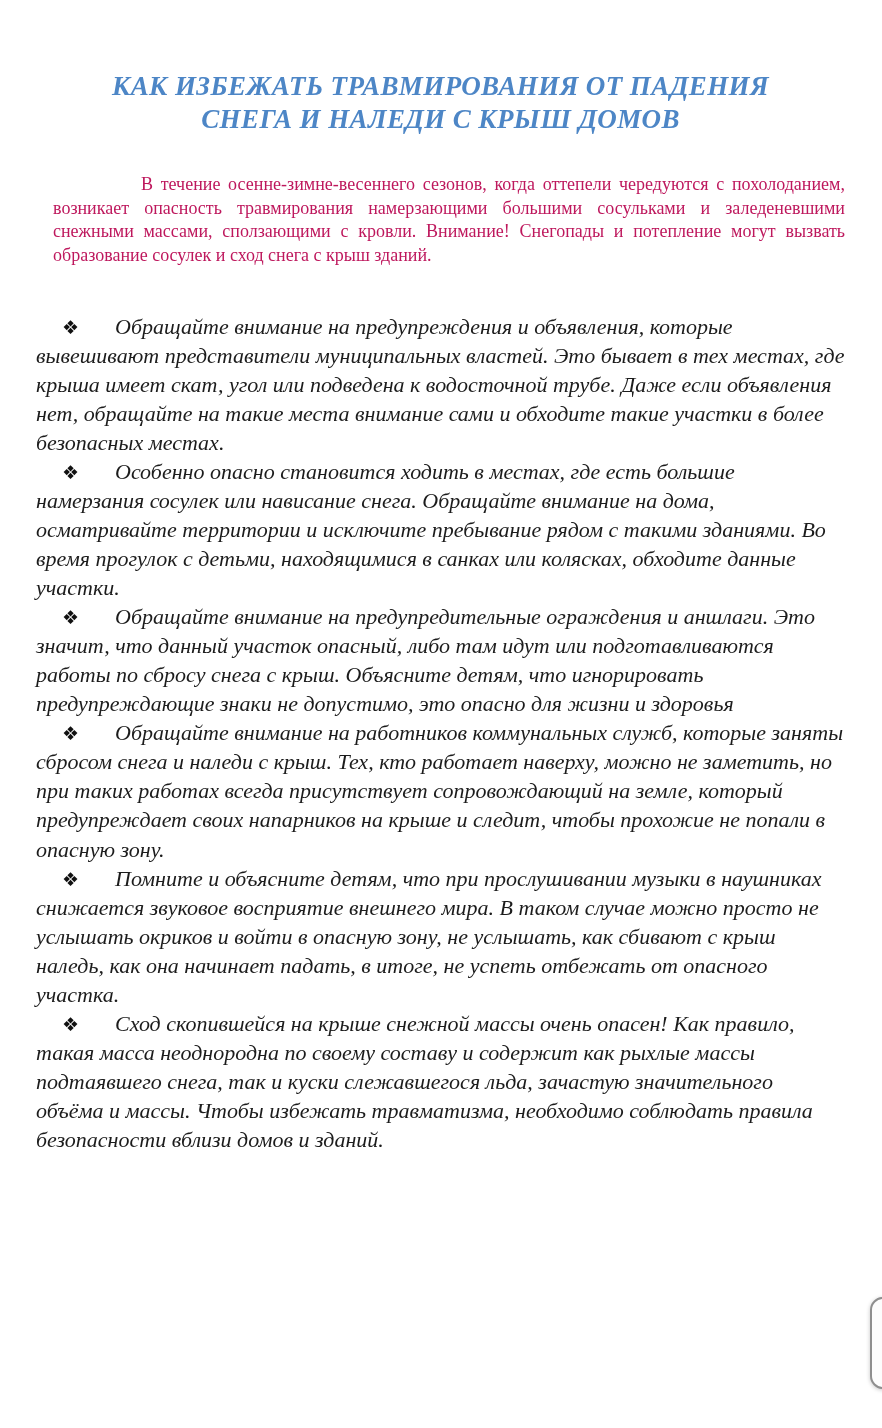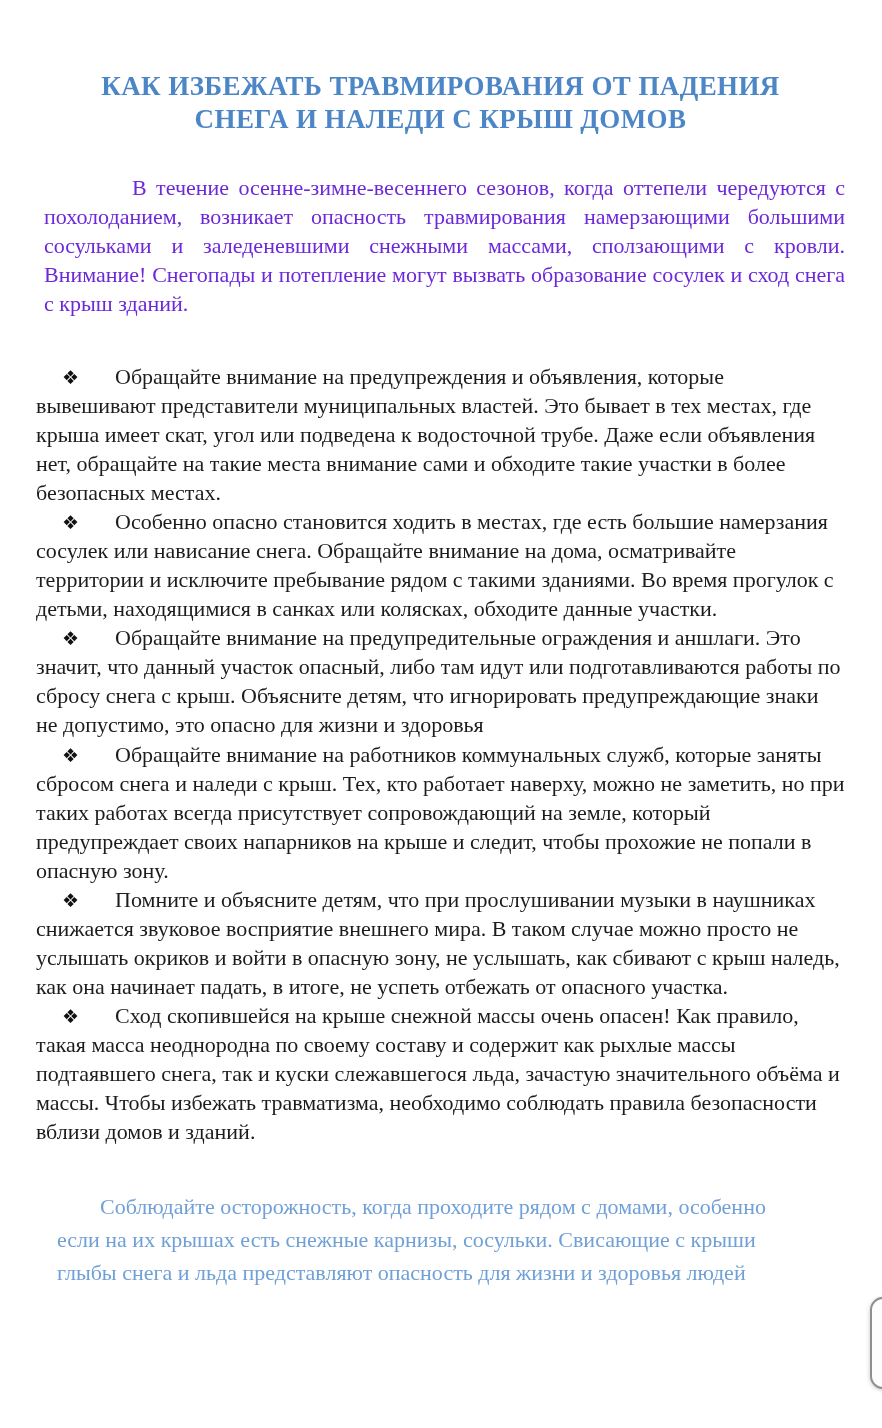--- a/index.html
+++ b/index.html
@@ -22,31 +22,33 @@
     position: relative;
   }
   .doc-title {
     margin: 70px 30px 0 30px;
     text-align: center;
     color: #4d86c6;
     font-size: 27px;
     font-weight: bold;
     line-height: 1.24;
     letter-spacing: 0.4px;
+    font-style: italic;
   }
   .intro-para {
-    margin: 36px 0 0 8px;
-    color: #6d28d9;
-    font-size: 22px;
+    margin: 36px 0 0 17px;
+    color: #be185d;
+    font-size: 18px;
     line-height: 1.32;
     text-align: justify;
     text-indent: 88px;
   }
   .bullet-list {
     margin-top: 44px;
+    font-style: italic;
   }
   .bullet-para {
     margin: 0;
     color: #1c1c1c;
     font-size: 22px;
     line-height: 1.32;
     text-align: left;
   }
   .bullet-marker {
     display: inline-block;
@@ -95,17 +97,16 @@
     <p class="bullet-para"><span class="bullet-marker">❖</span><span>Обращайте внимание на предупредительные ограждения и аншлаги. Это значит, что данный участок опасный, либо там идут или подготавливаются работы по сбросу снега с крыш.  Объясните детям, что игнорировать предупреждающие знаки не допустимо, это опасно для жизни и здоровья</span></p>
 
     <p class="bullet-para"><span class="bullet-marker">❖</span><span>Обращайте внимание на работников коммунальных служб, которые заняты сбросом снега и наледи с крыш. Тех, кто работает наверху, можно не заметить, но при таких работах всегда присутствует сопровождающий на земле, который предупреждает своих напарников на крыше и следит, чтобы прохожие не попали в опасную зону.</span></p>
 
     <p class="bullet-para"><span class="bullet-marker">❖</span><span>Помните и объясните детям, что при прослушивании музыки в наушниках  снижается звуковое восприятие внешнего мира.  В таком случае можно просто не услышать окриков и войти в опасную зону, не услышать, как сбивают с крыш наледь, как она начинает падать, в итоге, не успеть отбежать от опасного участка.</span></p>
 
     <p class="bullet-para"><span class="bullet-marker">❖</span><span>Сход скопившейся на крыше снежной массы очень опасен! Как правило, такая масса неоднородна по своему составу и содержит как рыхлые массы подтаявшего снега, так и куски слежавшегося льда, зачастую значительного объёма и массы. Чтобы избежать травматизма, необходимо соблюдать правила безопасности вблизи домов и зданий.</span></p>
 
   </div>
 
-  <p class="outro-para">Соблюдайте осторожность, когда проходите рядом с домами, особенно если на их крышах есть снежные карнизы, сосульки. Свисающие с крыши глыбы снега и льда представляют опасность для жизни и здоровья людей</p>
 
   <div class="scroll-thumb"></div>
 
 </div>
 
 </body></html>

